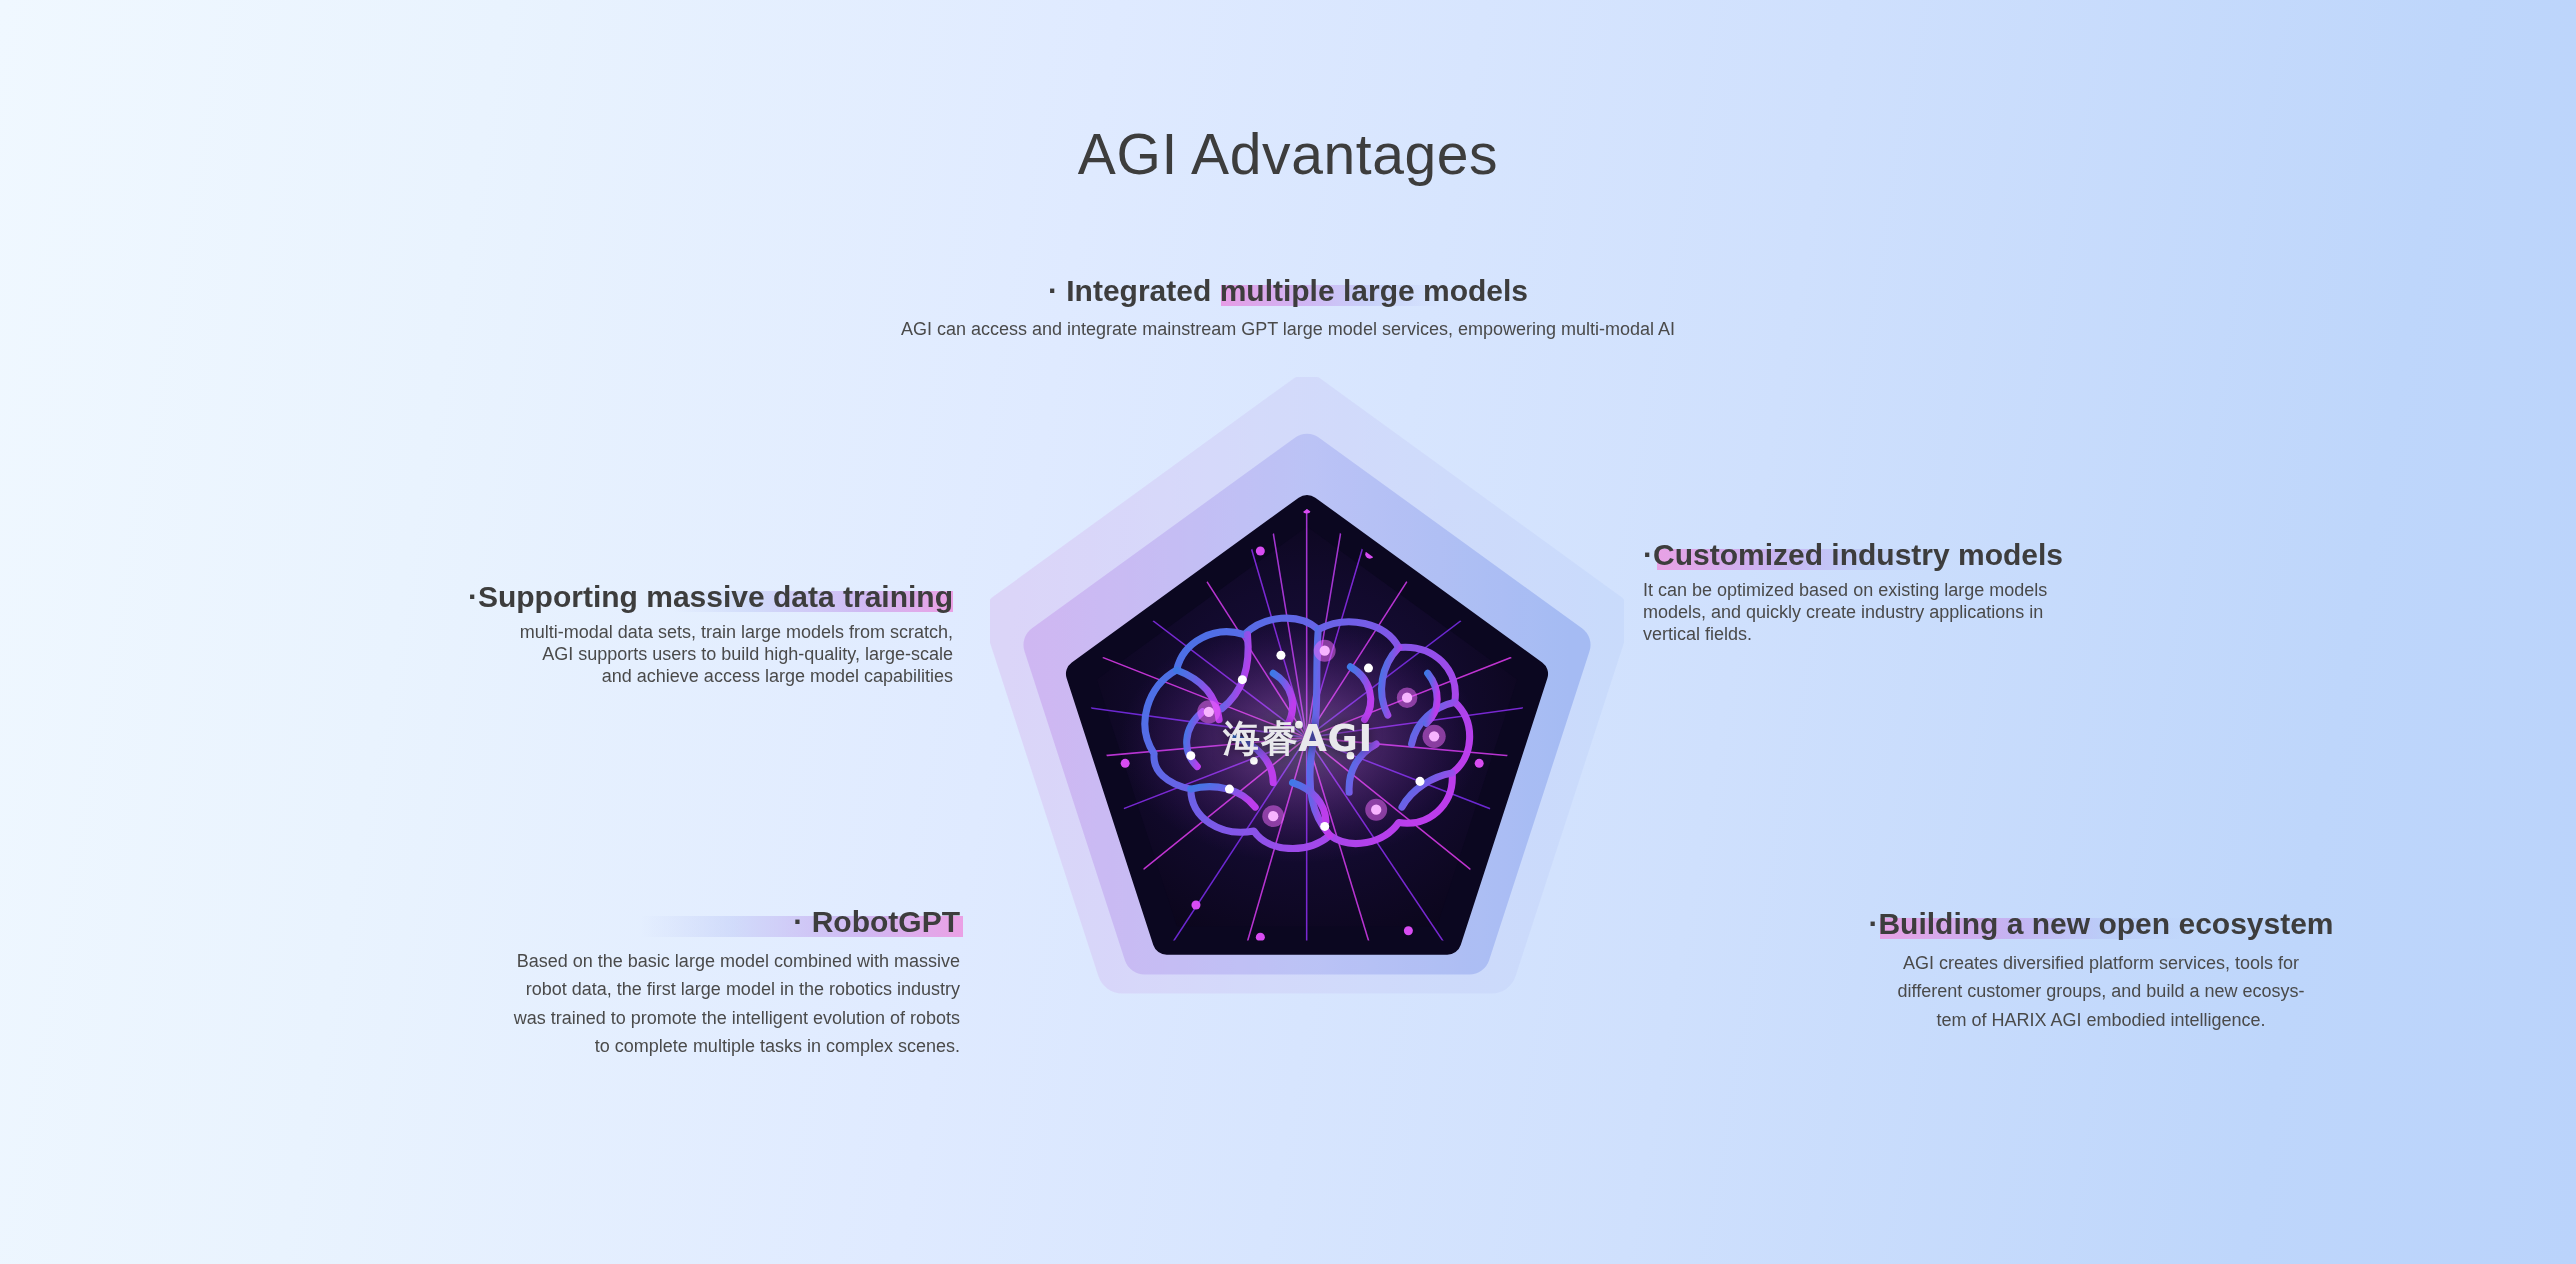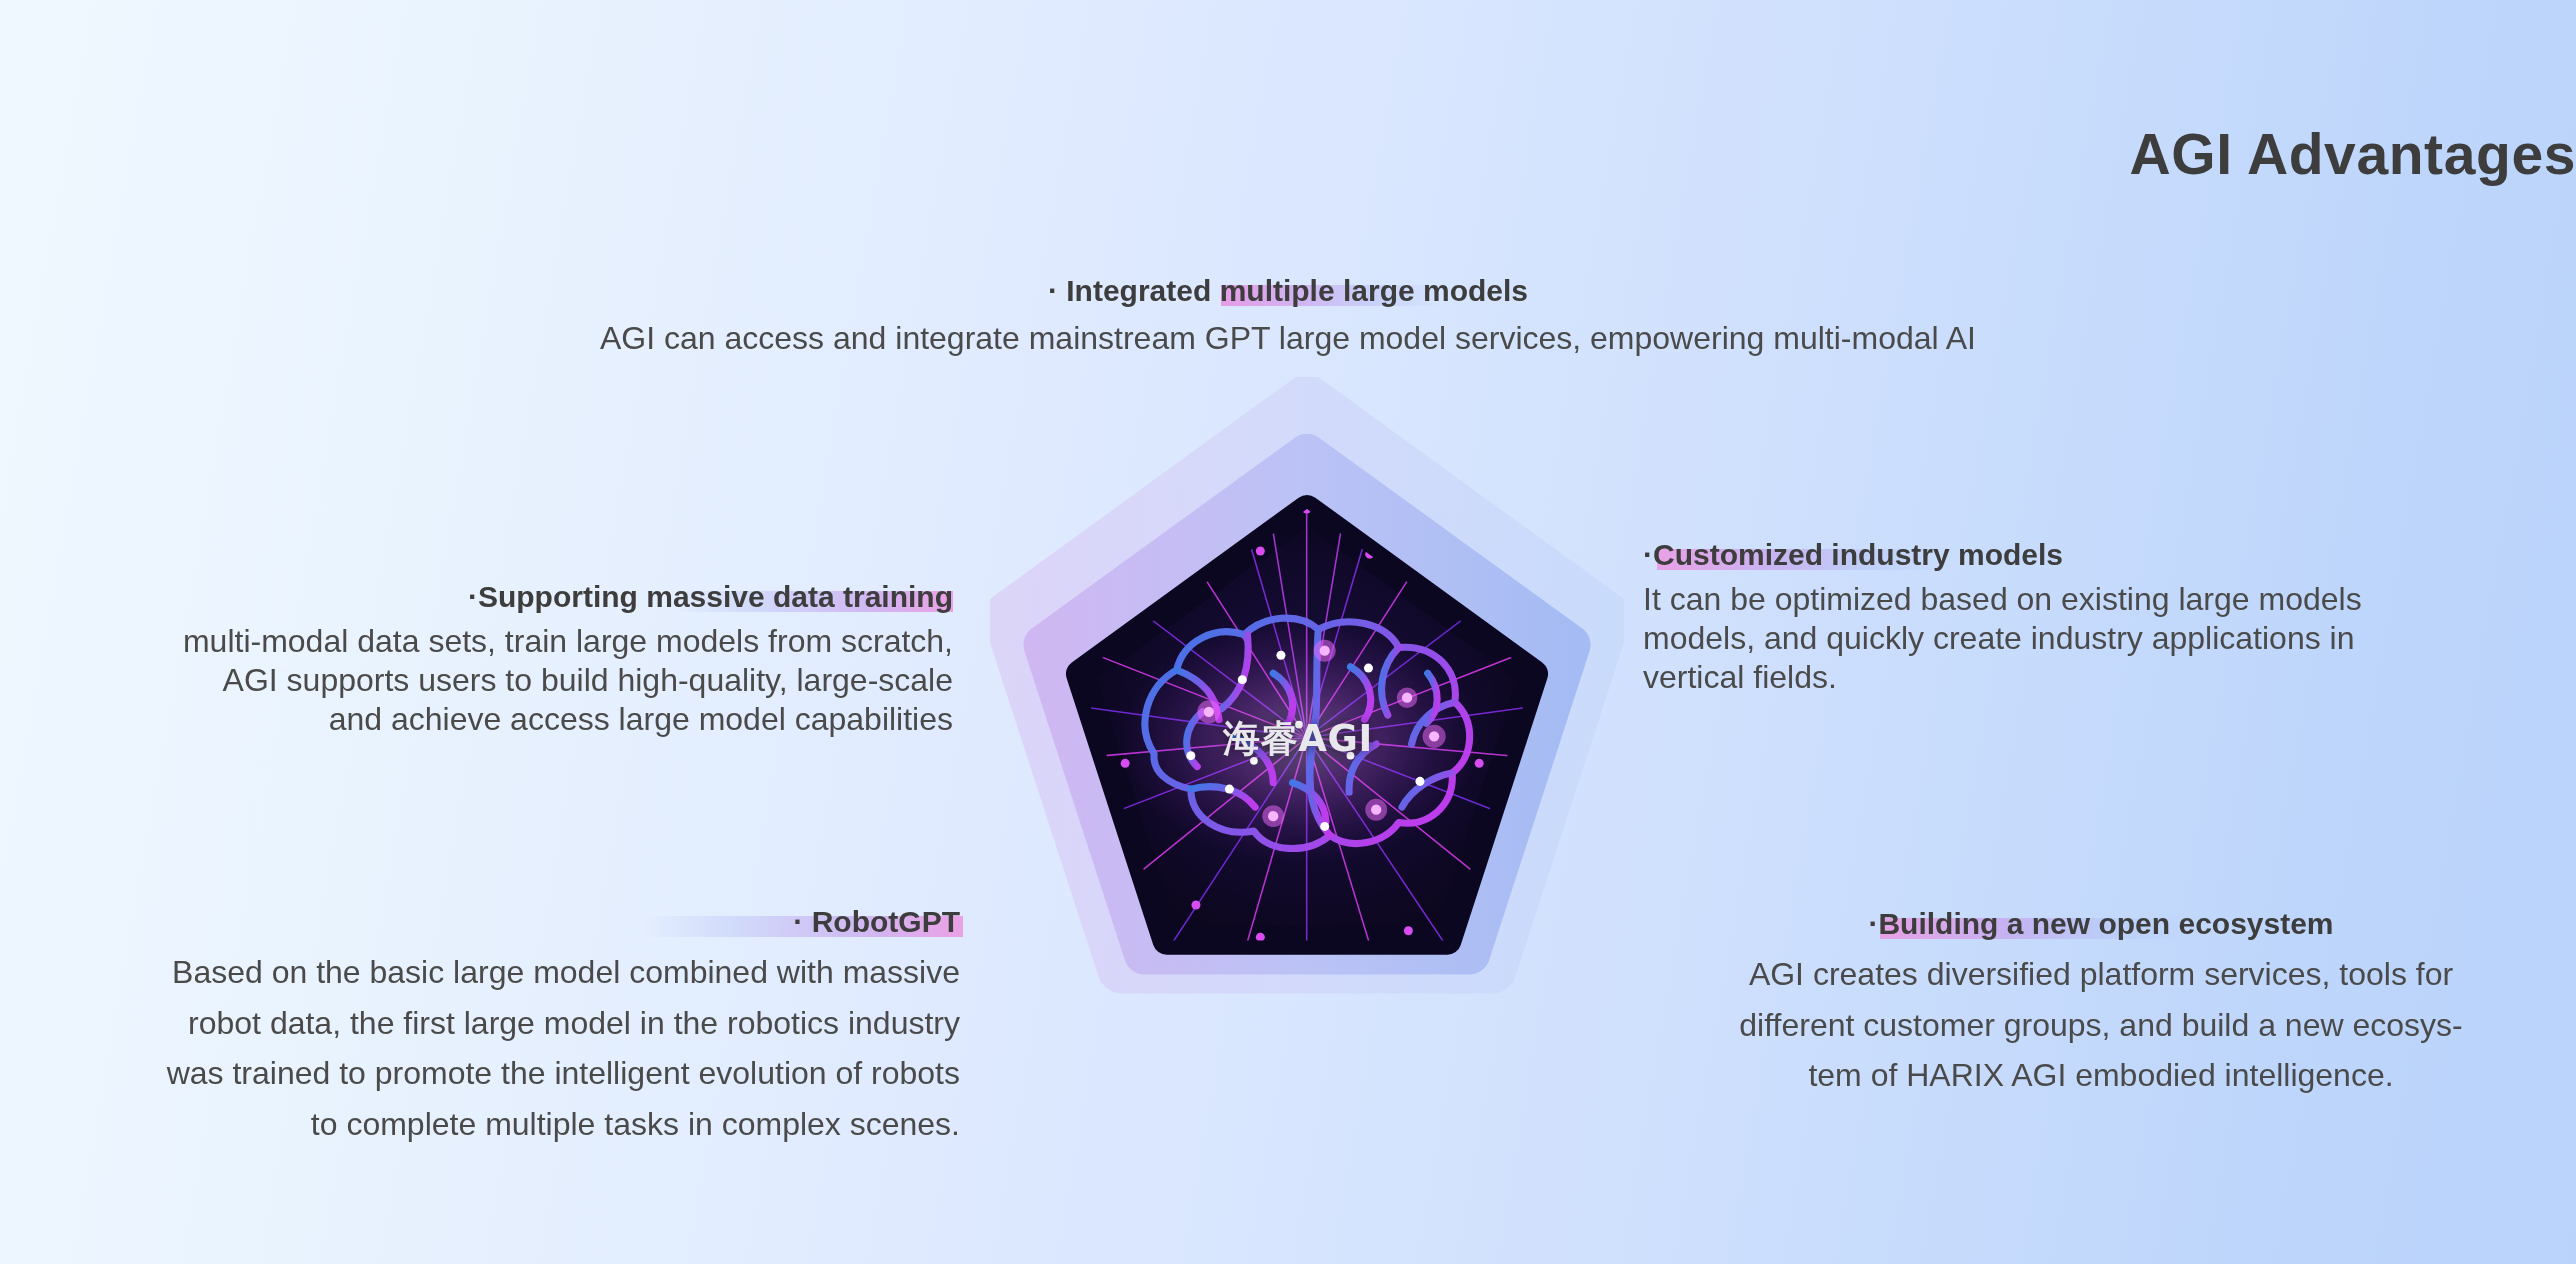--- a/index.html
+++ b/index.html
@@ -20,23 +20,23 @@
         #cfe0fd 66%,
         #bed6fb 88%,
         #bad3fb 100%);
     overflow:hidden;
   }
 
   
   #page-title {
     position:absolute;
     top:121px; left:0; width:2576px;
-    text-align:right;
+    text-align:center;
     font-size:57px;
-    font-weight:bold;
+    font-weight:normal;
     color:#3d3d3d;
     letter-spacing:0.6px;
   }
 
   
   .adv { position:absolute; }
 
   .adv-head {
     position:relative;
     display:inline-block;
@@ -51,21 +51,21 @@
 
   .hl {
     position:absolute;
     height:20.6px;
     bottom:1.3px;
     z-index:1;
     pointer-events:none;
   }
 
   .adv-body {
-    font-size:32px;
+    font-size:18px;
     color:#4a4a4a;
     line-height:1.22;
     margin-top:9px;
   }
   .adv-body .ln { display:block; white-space:nowrap; }
 
   .wide-lines .adv-body { line-height:1.58; }
 
   
   #adv-top       { top:274px;  left:0;    width:2576px; text-align:center; }

